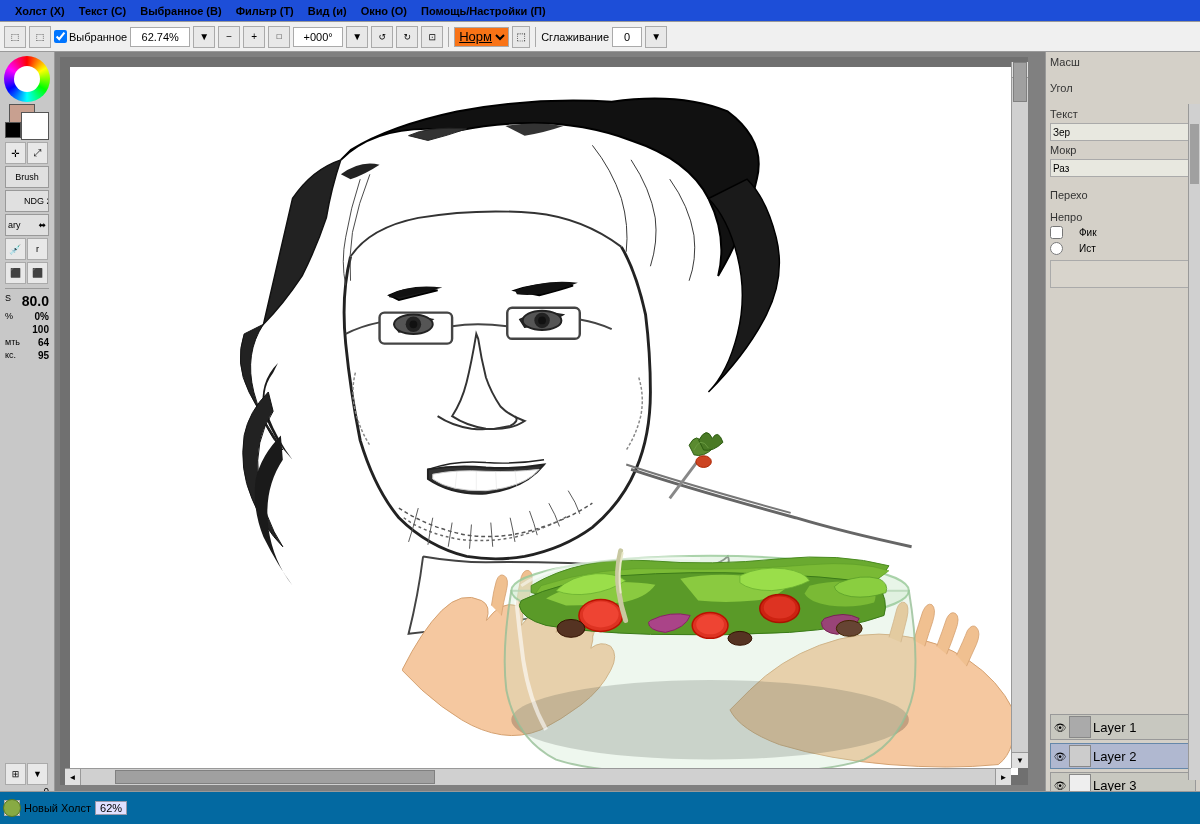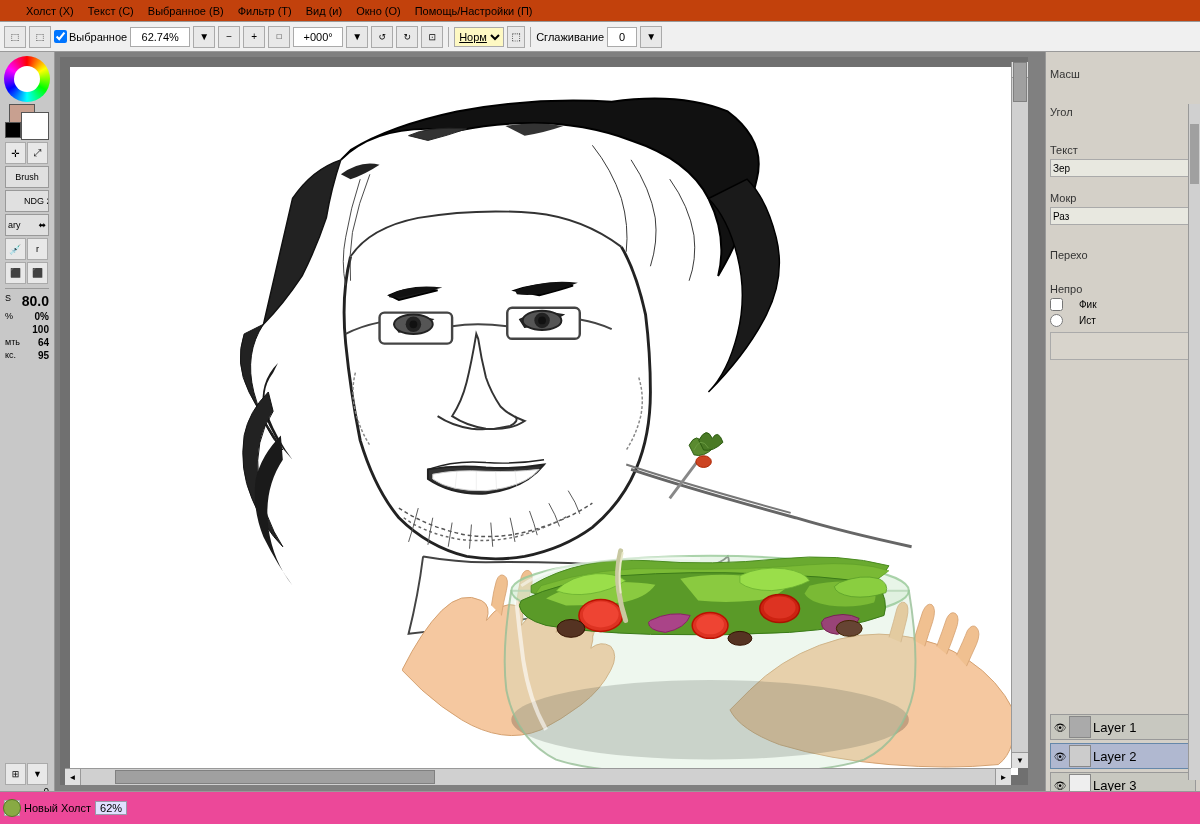--- a/index.html
+++ b/index.html
@@ -9,29 +9,30 @@
       background: #c0c0c0;
       font-family: 'Arial', sans-serif;
       font-size: 11px;
       overflow: hidden;
       position: relative;
     }
 
     
     #menu-bar {
       height: 22px;
-      background: #c2410c;
+      background: #1d4ed8;
       border-bottom: 1px solid #999;
       display: flex;
       align-items: center;
-      padding: 0 20px;
+      padding: 0 9px;
       gap: 2px;
       position: absolute;
       top: 0; left: 0; right: 0;
       z-index: 100;
+      font-weight: bold;
     }
     .menu-item {
       padding: 2px 6px;
       cursor: pointer;
       white-space: nowrap;
       font-size: 11px;
     }
 
     
     #toolbar {
@@ -67,22 +68,22 @@
       width: 60px;
       height: 20px;
       border: 1px solid #aaa;
       background: white;
       text-align: center;
       font-size: 11px;
     }
     .toolbar-select {
       height: 20px;
       border: 1px solid #aaa;
-      background: #fef9c3;
-      font-size: 11px;
+      background: #f97316;
+      font-size: 13px;
       text-decoration: underline;
     }
     .toolbar-label {
       font-size: 11px;
       white-space: nowrap;
     }
     .toolbar-divider {
       width: 1px;
       height: 20px;
       background: #aaa;
@@ -323,21 +324,20 @@
       flex-direction: column;
       padding: 4px;
       gap: 3px;
       overflow: hidden;
     }
 
     .right-section-label {
       font-size: 11px;
       color: #333;
       font-weight: normal;
-      margin-top: 12px;
     }
 
     .right-input {
       width: 100%;
       height: 18px;
       border: 1px solid #aaa;
       background: #e8e8e0;
       font-size: 10px;
       padding: 0 2px;
     }
@@ -405,21 +405,21 @@
       right: 1px;
       height: 60px;
       background: #a0a0a0;
     }
 
     
     #status-bar {
       position: absolute;
       bottom: 0; left: 0; right: 0;
       height: 33px;
-      background: #ec4899;
+      background: #0369a1;
       border-top: 1px solid #999;
       display: flex;
       align-items: center;
       gap: 4px;
       padding: 10px 4px;
     }
     .status-canvas-icon {
       width: 18px;
       height: 18px;
       background: #88aa44;

